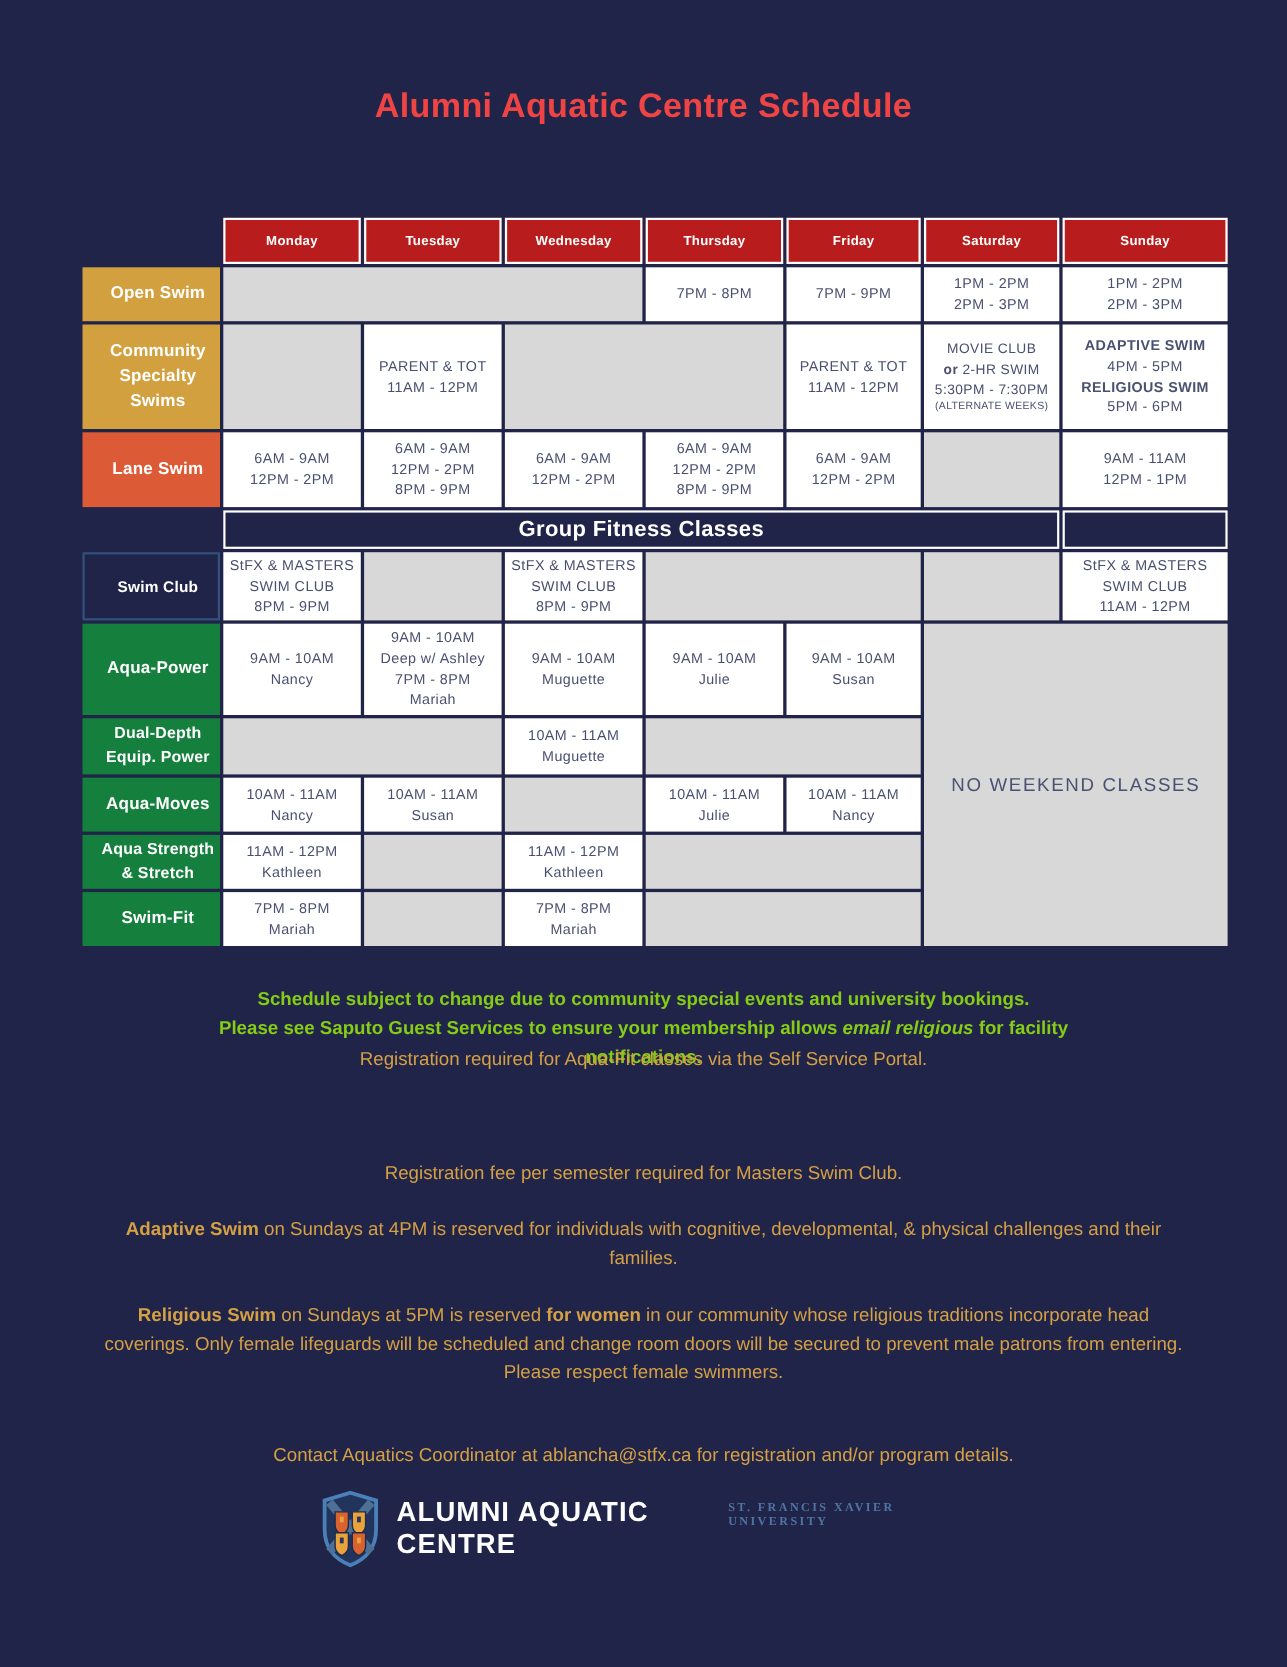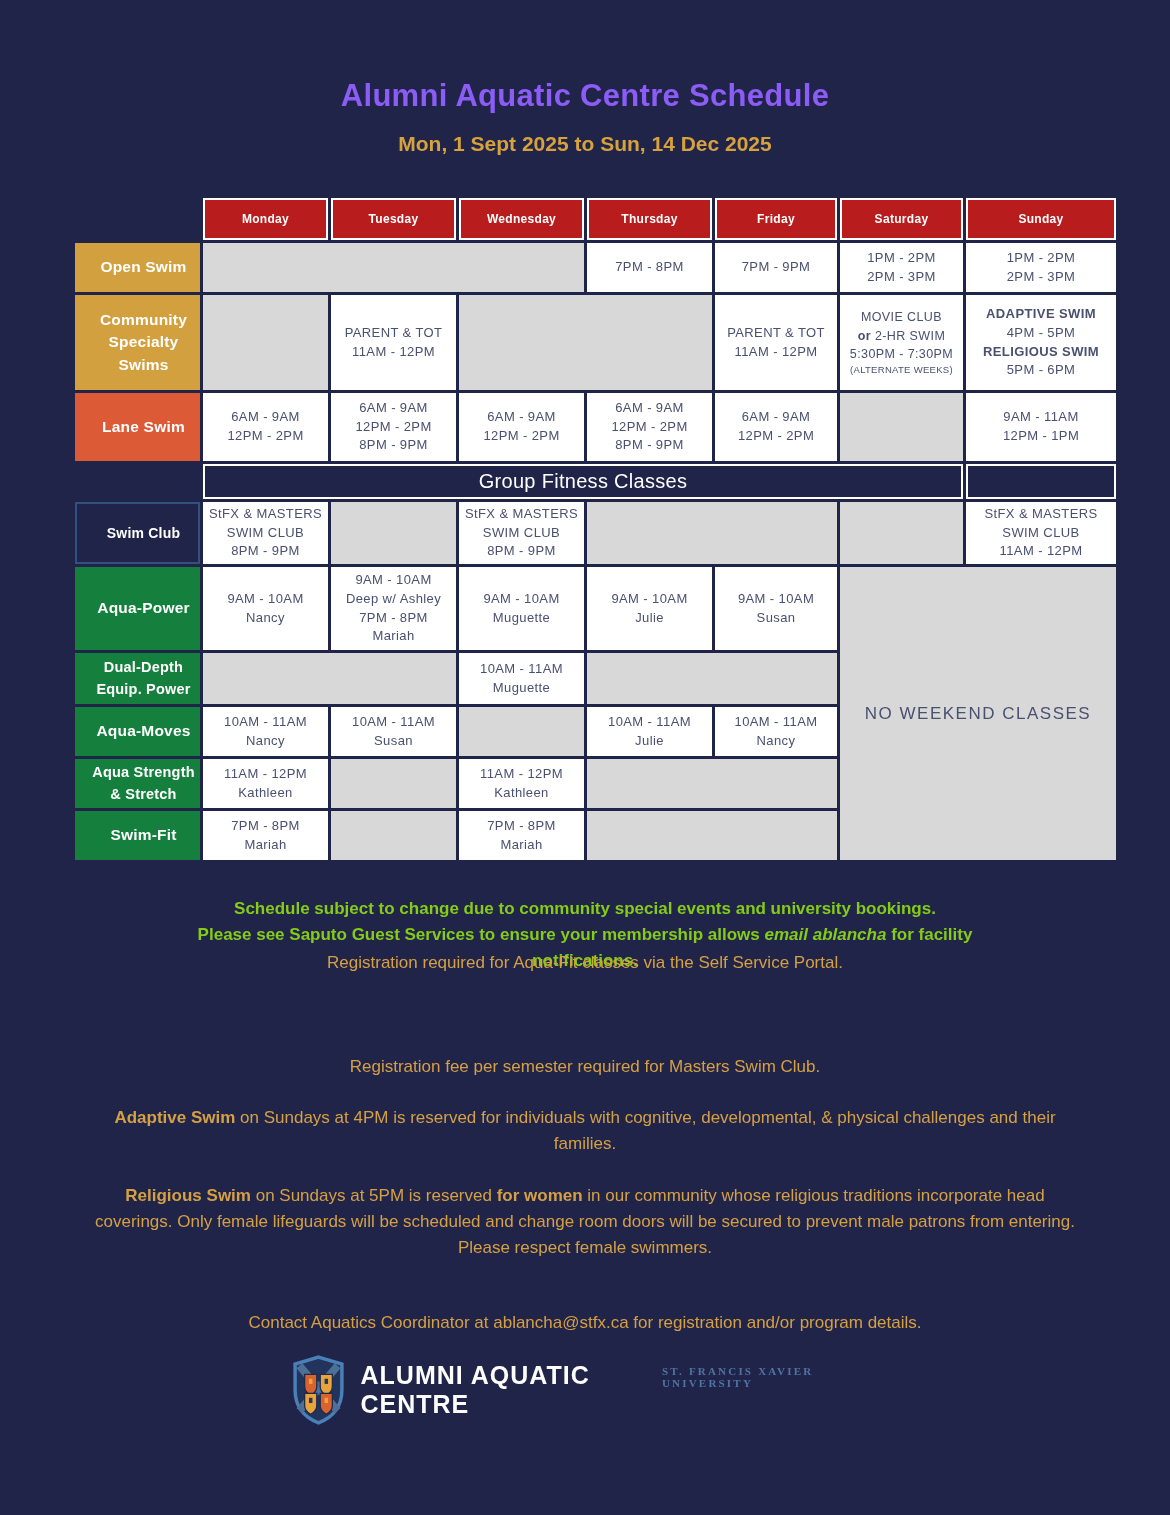--- a/index.html
+++ b/index.html
@@ -8,21 +8,21 @@
     background:#212449;
     font-family:"Liberation Sans", sans-serif;
     position:relative;
     color:#fff;
   }
   .page{position:absolute;inset:0;}
 
   
   .title{
     position:absolute;top:78px;left:0;width:1170px;
-    text-align:center;font-size:31px;font-weight:bold;color:#8b5cf6;
+    text-align:center;font-size:31px;font-weight:bold;color:#ef4444;
     letter-spacing:.3px;
   }
   .subtitle{
     position:absolute;top:132px;left:0;width:1170px;
     text-align:center;font-size:21px;font-weight:bold;color:#d7a13e;
   }
 
   
   .schedule{
     position:absolute;left:75px;top:198px;
@@ -41,21 +41,21 @@
   }
   .lbl{font-weight:bold;font-size:15.5px;color:#fff;line-height:1.45;letter-spacing:.2px;padding-left:12px;}
   .lbl-gold{background:#d2a03e;}
   .lbl-orange{background:#dc5b36;}
   .lbl-blue{background:#15803d;}
   .lbl-navy{background:#212449;border:2px solid #33507f;}
   .white{background:#ffffff;color:#4a5070;font-size:13px;line-height:1.45;letter-spacing:.4px;}
   .gray{background:#d8d8d8;}
   .banner{
     background:#212449;border:2px solid #fff;
-    font-weight:normal;font-size:20px;color:#fff;letter-spacing:.3px;
+    font-weight:bold;font-size:20px;color:#fff;letter-spacing:.3px;
   }
   .noweekend{color:#4a5070;font-size:17px;letter-spacing:1.5px;}
   .b{font-weight:bold;}
   .tiny{font-size:9.5px;letter-spacing:.3px;}
   .satline{font-size:12.5px;}
 
   
   .note{
     position:absolute;left:115px;width:940px;text-align:center;
     line-height:26px;
@@ -74,21 +74,20 @@
   .footer-org{font-size:25px;font-weight:bold;color:#fdfdfd;letter-spacing:1px;}
   .footer-uni{font-size:11px;color:#4f74a4;letter-spacing:2.2px;margin-top:4px;
     font-family:"Liberation Serif", serif;font-weight:bold;}
 </style>
 </head>
 <body>
 
 <div class="page">
 
   <div class="title">Alumni Aquatic Centre Schedule</div>
-  <div class="subtitle">Mon, 1 Sept 2025 to Sun, 14 Dec 2025</div>
 
   <div class="schedule">
 
     <div class="cell dayhead" style="grid-area:1/2/2/3">Monday</div>
     <div class="cell dayhead" style="grid-area:1/3/2/4">Tuesday</div>
     <div class="cell dayhead" style="grid-area:1/4/2/5">Wednesday</div>
     <div class="cell dayhead" style="grid-area:1/5/2/6">Thursday</div>
     <div class="cell dayhead" style="grid-area:1/6/2/7">Friday</div>
     <div class="cell dayhead" style="grid-area:1/7/2/8">Saturday</div>
     <div class="cell dayhead" style="grid-area:1/8/2/9">Sunday</div>
@@ -204,21 +203,21 @@
     <div class="cell white" style="grid-area:11/2/12/3">7PM - 8PM
 Mariah</div>
     <div class="cell gray" style="grid-area:11/3/12/4"></div>
     <div class="cell white" style="grid-area:11/4/12/5">7PM - 8PM
 Mariah</div>
     <div class="cell gray" style="grid-area:11/5/12/7"></div>
 
   </div>
 
   <div class="note note-white" style="top:896px"><span>Schedule subject to change due to community special events and university bookings.
-Please see Saputo Guest Services to ensure your membership allows </span><i>email ablancha</i><span> for facility
+Please see Saputo Guest Services to ensure your membership allows </span><i>email religious</i><span> for facility
 notifications.</span></div>
 
   <div class="note note-gold" style="top:950px">Registration required for Aqua-Fit  classes via the Self Service Portal.</div>
 
   <div class="note note-gold" style="top:1054px">Registration fee  per semester required for Masters Swim Club.</div>
 
   <div class="note note-gold note-wide" style="top:1105px"><span class="b">Adaptive Swim</span><span> on Sundays at 4PM is reserved for individuals with  cognitive, developmental, &amp; physical challenges and their families.</span></div>
 
   <div class="note note-gold note-wide" style="top:1183px"><span class="b">Religious Swim</span><span> on Sundays at 5PM is reserved </span><span class="b">for women</span><span> in our community whose religious traditions incorporate head coverings.  Only female lifeguards will be scheduled and change room doors will be secured to prevent male patrons from entering.  Please respect female swimmers.</span></div>
 

